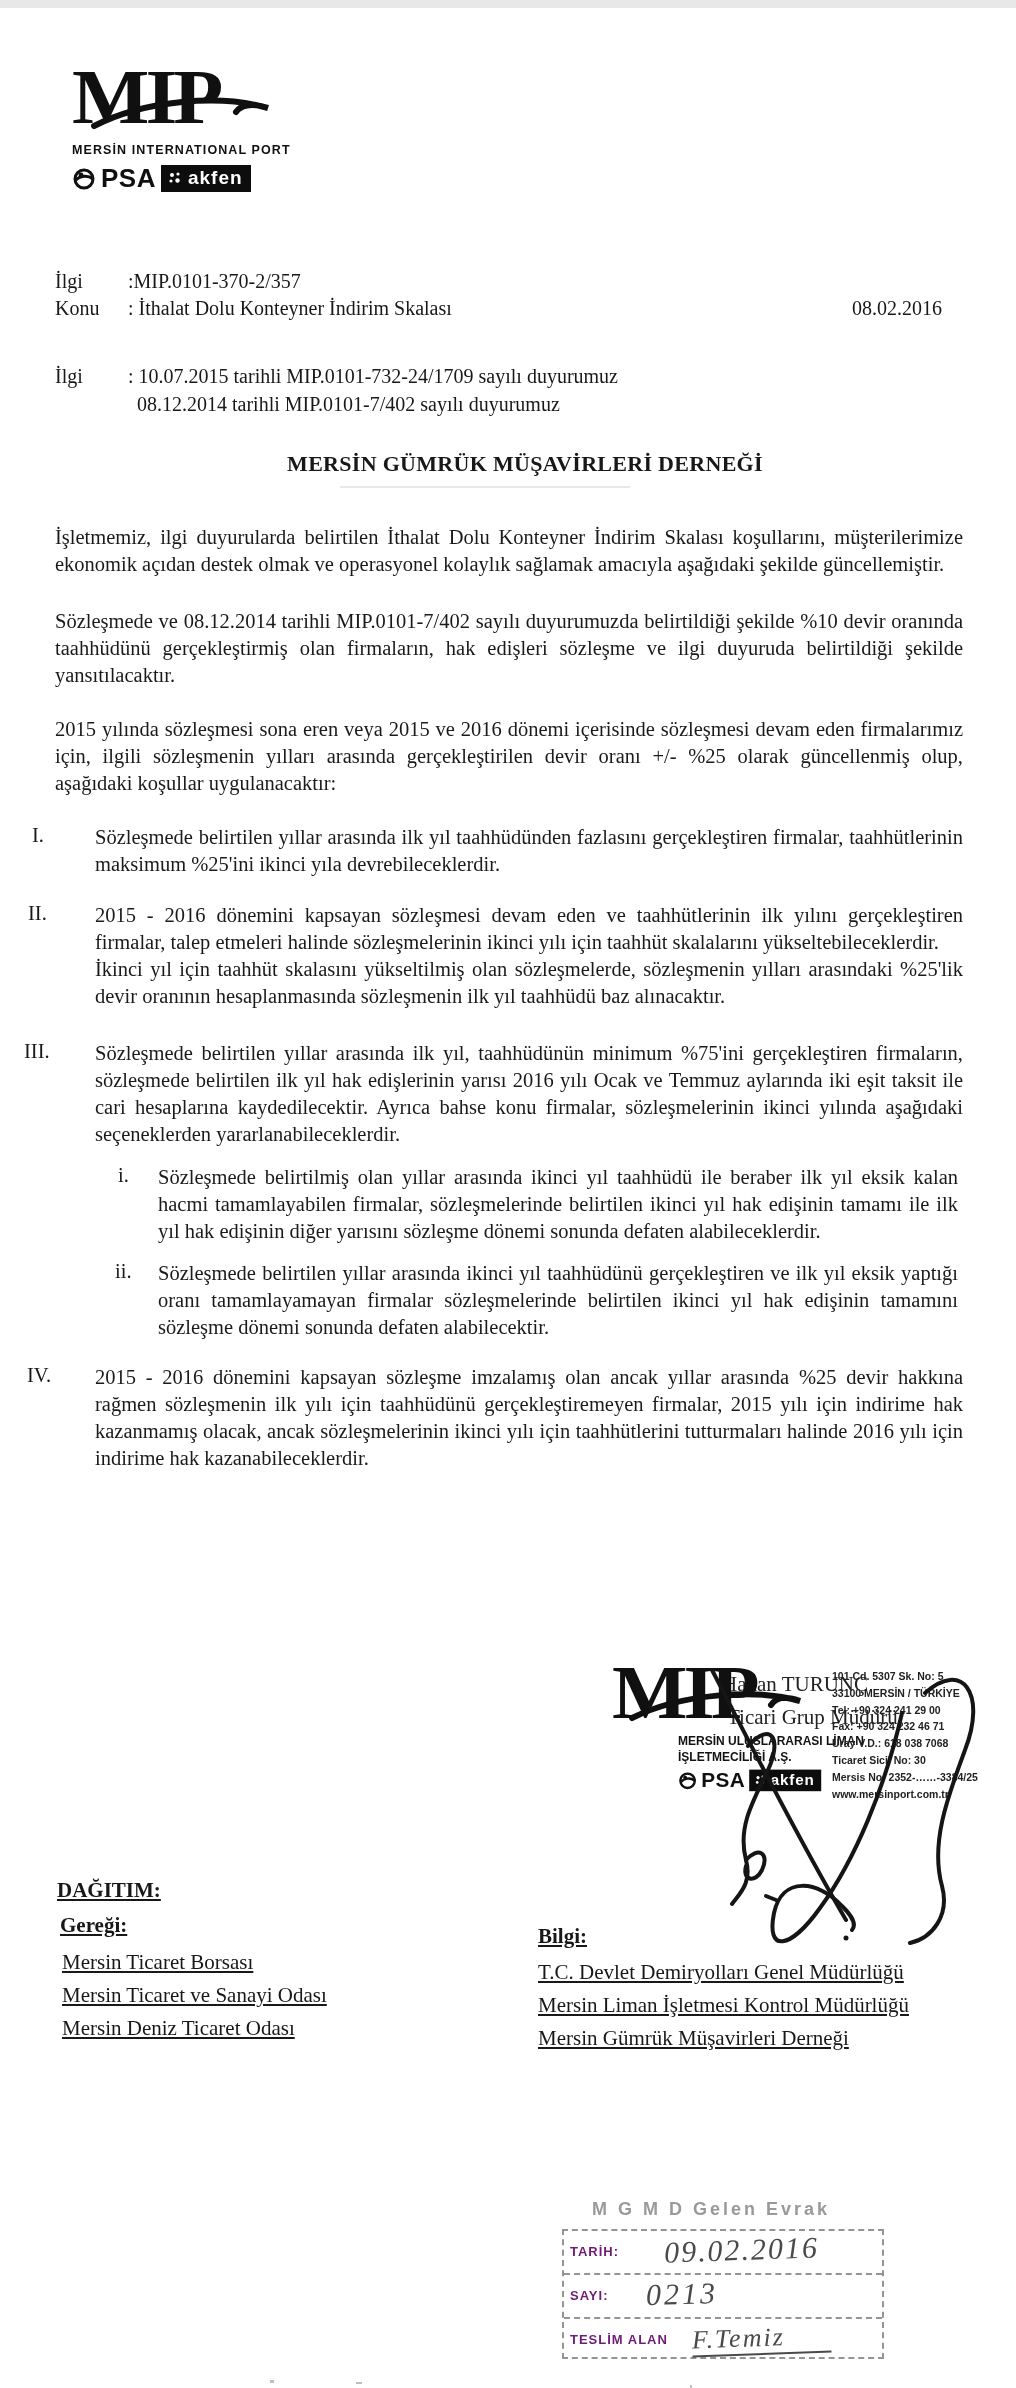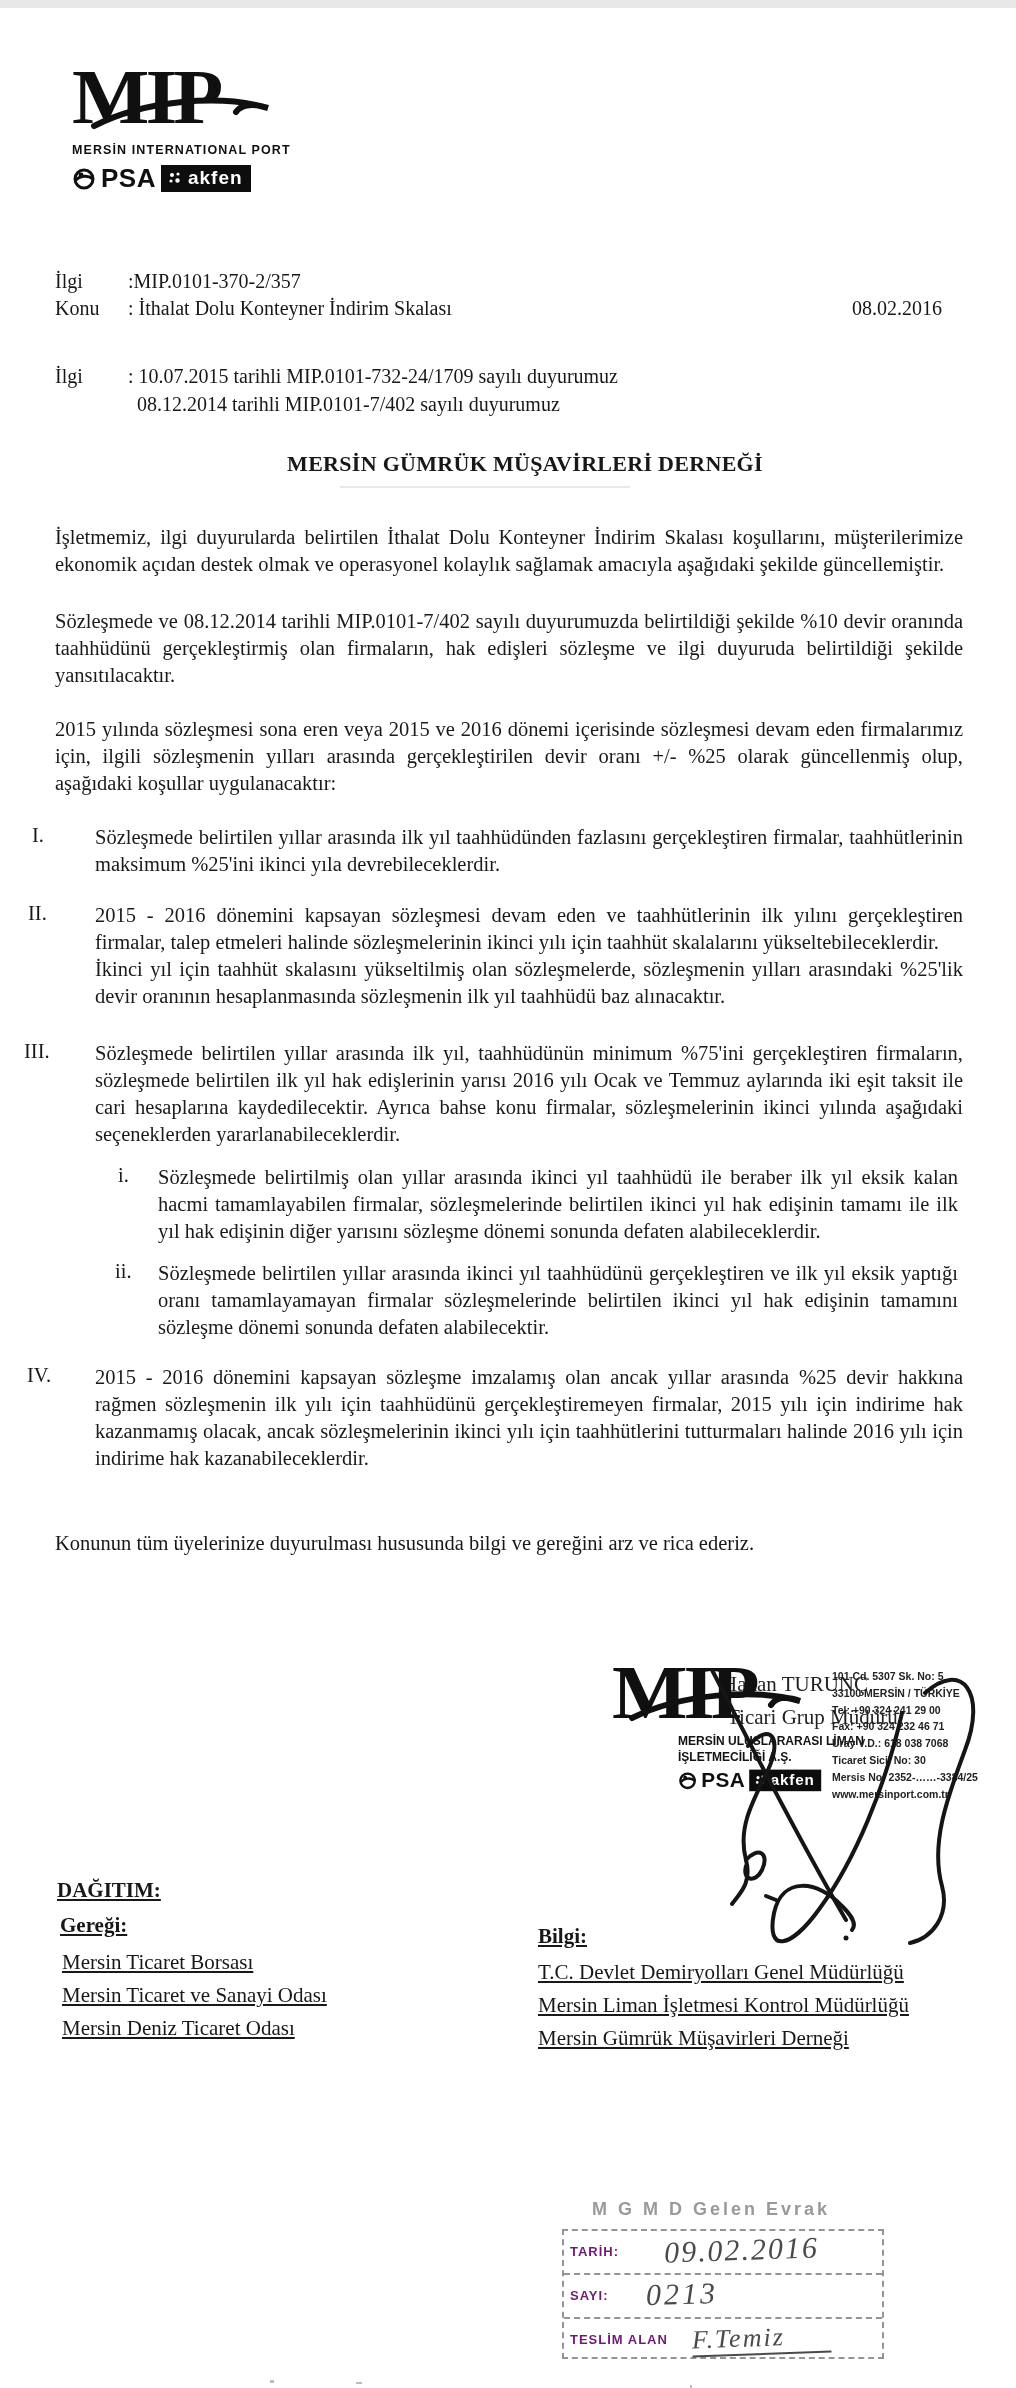--- a/index.html
+++ b/index.html
@@ -108,21 +108,20 @@
 
   <div class="abs roman" style="left:118px;top:1156px;">i.</div>
   <div class="abs body-text" style="left:158px;top:1156px;width:800px;">Sözleşmede belirtilmiş olan yıllar arasında ikinci yıl taahhüdü ile beraber ilk yıl eksik kalan hacmi tamamlayabilen firmalar, sözleşmelerinde belirtilen ikinci yıl hak edişinin tamamı ile ilk yıl hak edişinin diğer yarısını sözleşme dönemi sonunda defaten alabileceklerdir.</div>
 
   <div class="abs roman" style="left:115px;top:1252px;">ii.</div>
   <div class="abs body-text" style="left:158px;top:1252px;width:800px;">Sözleşmede belirtilen yıllar arasında ikinci yıl taahhüdünü gerçekleştiren ve ilk yıl eksik yaptığı oranı tamamlayamayan firmalar sözleşmelerinde belirtilen ikinci yıl hak edişinin tamamını sözleşme dönemi sonunda defaten alabilecektir.</div>
 
   <div class="abs roman" style="left:27px;top:1356px;">IV.</div>
   <div class="abs body-text" style="left:95px;top:1356px;width:868px;">2015 - 2016 dönemini kapsayan sözleşme imzalamış olan ancak yıllar arasında %25 devir hakkına rağmen sözleşmenin ilk yılı için taahhüdünü gerçekleştiremeyen firmalar, 2015 yılı için indirime hak kazanmamış olacak, ancak sözleşmelerinin ikinci yılı için taahhütlerini tutturmaları halinde 2016 yılı için indirime hak kazanabileceklerdir.</div>
 
-  <div class="abs closing" style="left:55px;top:1524px;width:908px;">Konunun tüm üyelerinize duyurulması hususunda bilgi ve gereğini arz ve rica ederiz.</div>
 
   <div class="abs typed-name" style="left:722px;top:1664px;z-index:1;">Hakan TURUNÇ</div>
   <div class="abs typed-name" style="left:727px;top:1697px;z-index:1;">Ticari Grup Müdürü</div>
 
   <div class="abs stamp-co" style="left:600px;top:1640px;width:410px;height:170px;z-index:2;">
     <div class="abs mip-word" style="left:12px;top:6px;font-size:80px;">MIP</div>
     <svg class="abs" style="left:28px;top:38px;" width="185" height="38" viewBox="0 0 185 38">
       <path d="M4 32 C 52 8, 126 2, 172 15 C 156 9, 147 13, 143 19" fill="none" stroke="#101010" stroke-width="6" stroke-linecap="round"></path>
     </svg>
     <div class="abs stamp-left" style="left:78px;top:85px;">MERSİN ULUSLARARASI LİMAN</div>

